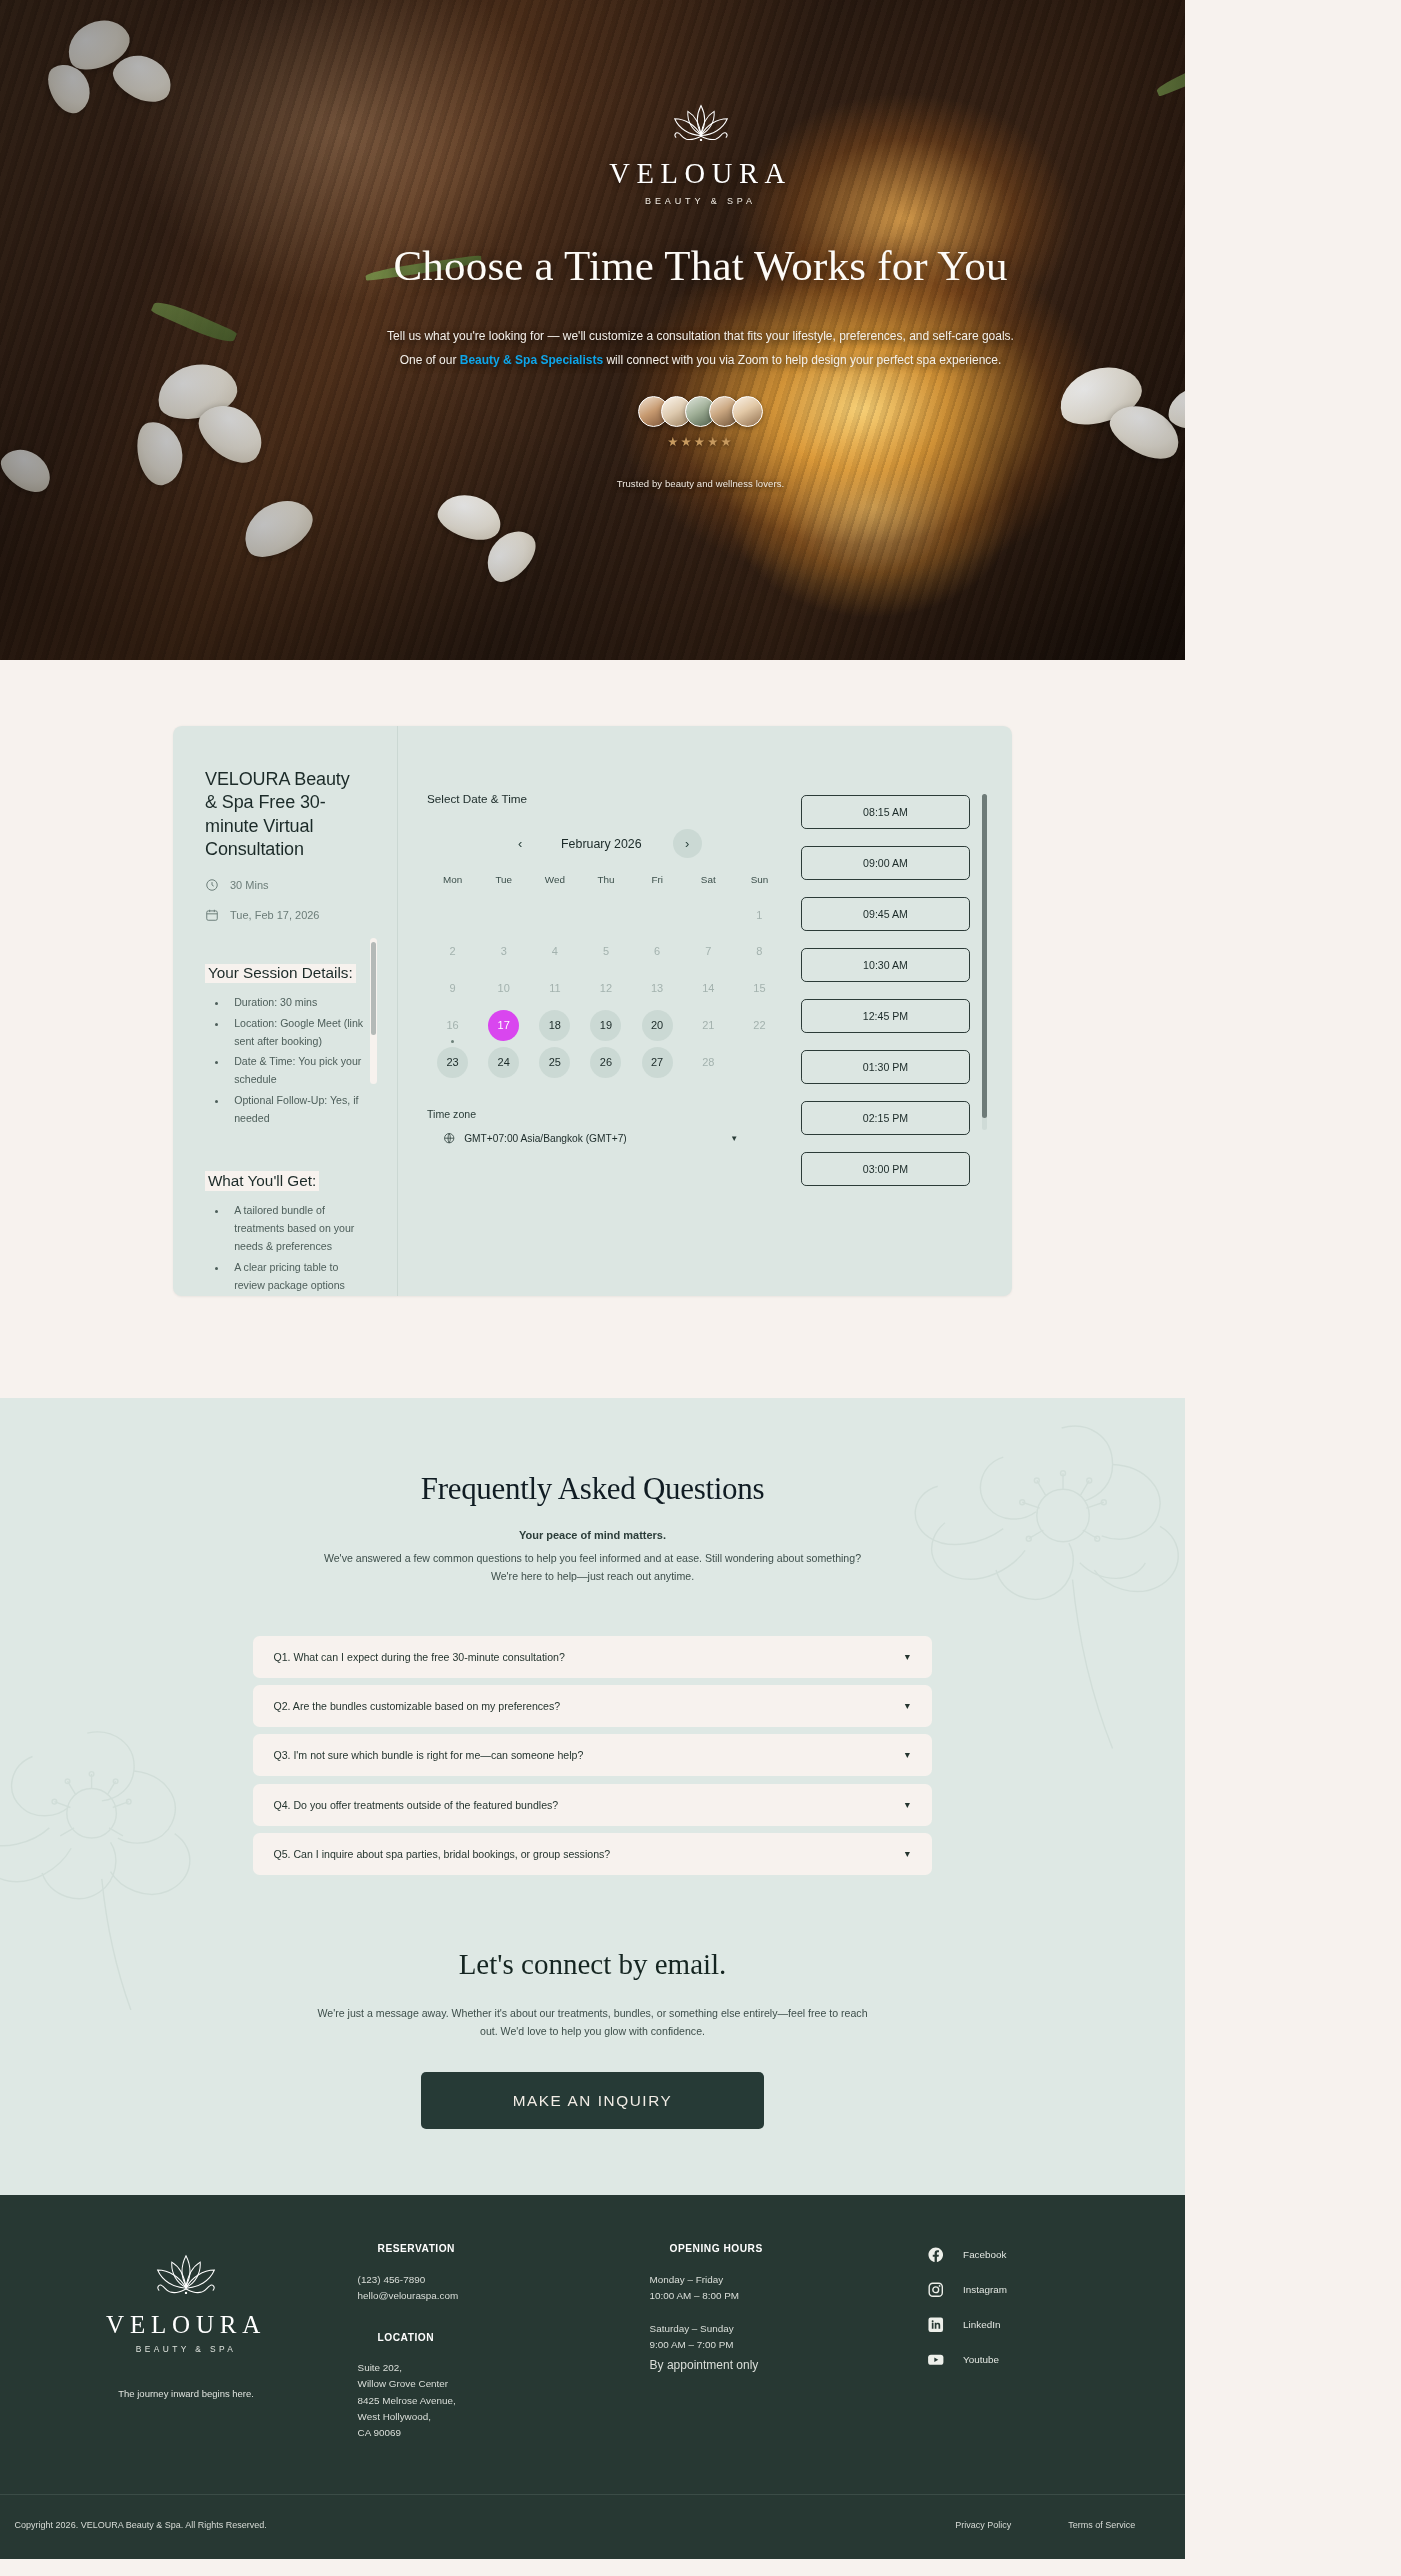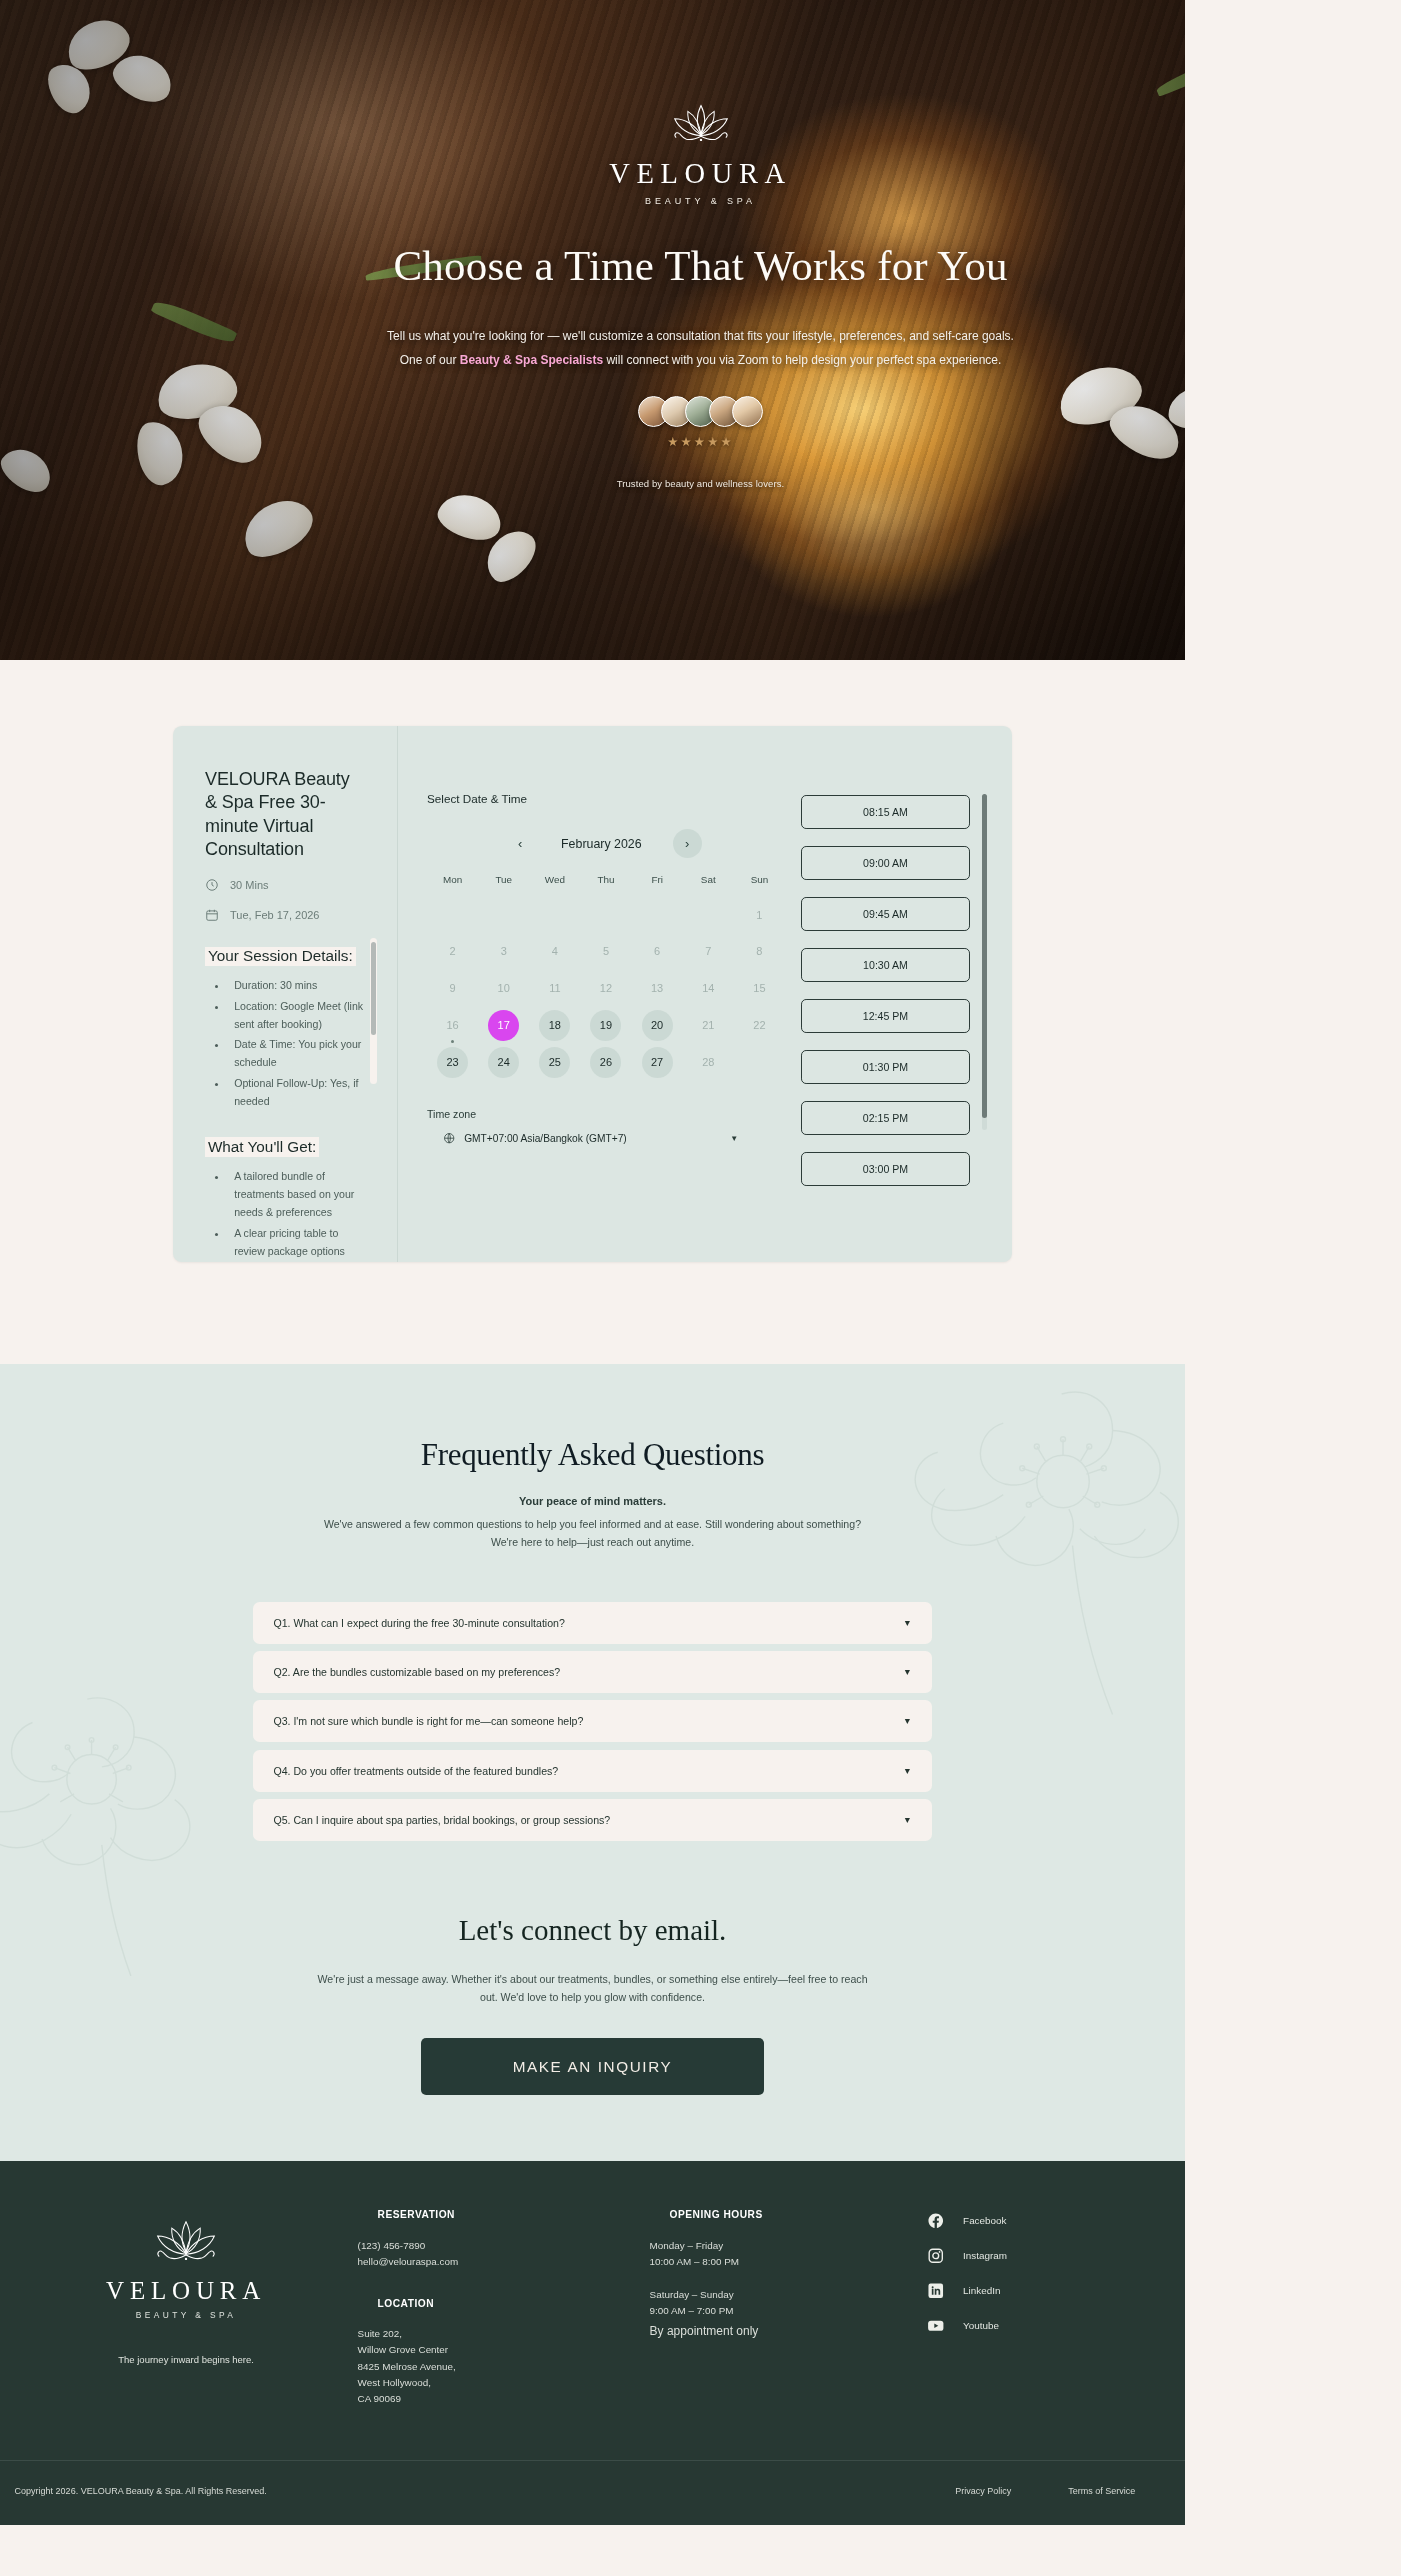--- a/index.html
+++ b/index.html
@@ -51,21 +51,21 @@
   .logo-sub { font-size: 9px; letter-spacing: 3.9px; color: #f2ece3; margin-top: 5.8px;
     text-shadow: 0 0.7px 4.4px rgba(0,0,0,.5); }
 
   .hero-title {
     font-family: "Liberation Serif", serif;
     font-size: 43px; font-weight: 400; color: #fdfbf7; margin-top: 35px;
     letter-spacing: 0.2px; text-shadow: 0 2.2px 13px rgba(0,0,0,.55);
   }
   .hero-sub { margin-top: 34px; font-size: 12px; line-height: 2.0; color: #f3efe9;
     text-shadow: 0 1.5px 7.3px rgba(0,0,0,.7); }
-  .hero-sub b { font-weight: 700; color: #f9a8d4; }
+  .hero-sub b { font-weight: 700; color: #0ea5e9; }
 
   .avatars { margin-top: 23.4px; display: flex; justify-content: center; align-items: center; }
   .avatar { width: 31px; height: 31px; border-radius: 50%; border: 1.8px solid #fff;
     margin-left: -7.3px; box-shadow: 0 1.5px 5.8px rgba(0,0,0,.35); overflow: hidden; }
   .avatar:first-child { margin-left: 0; }
   .a1 { background: linear-gradient(150deg,#f0e2d2 0%,#c79a70 48%,#7d5538 100%); }
   .a2 { background: linear-gradient(150deg,#fdf7ee 0%,#ddc9ae 50%,#9a7e5c 100%); }
   .a3 { background: linear-gradient(150deg,#dfe6dc 0%,#9fae96 48%,#4e5f4a 100%); }
   .a4 { background: linear-gradient(150deg,#f4e6d6 0%,#cba882 45%,#6e5236 100%); }
   .a5 { background: linear-gradient(150deg,#fbf3e8 0%,#e2c8a6 45%,#8e6c4a 100%); }
@@ -79,21 +79,21 @@
   .booking-card {
     width: 839px; margin: 0 auto; background: #DCE6E2; border-radius: 8.8px;
     display: flex; min-height: 511px; overflow: hidden;
     box-shadow: 0 0.7px 2.2px rgba(0,0,0,.06);
   }
   .bk-left { width: 281px; border-right: 0.7px solid #cbd8d3; padding: 42px 31px 0 32px; position: relative; }
   .bk-title { font-size: 18px; font-weight: 400; line-height: 1.3; color: #1b2a28; letter-spacing: -0.1px; }
   .meta-row { display: flex; align-items: center; gap: 11px; margin-top: 16px; color: #6c7d79; font-size: 11px; }
   .meta-row:first-of-type { margin-top: 19px; }
   .meta-ico { width: 14px; height: 14px; flex: 0 0 14px; }
-  .sec-head { display: inline-block; font-size: 15.3px; color: #1b2a28; margin-top: 25px;
+  .sec-head { display: inline-block; font-size: 15.3px; color: #1b2a28; margin-top: 42px;
     background: #F7F2EE; padding: 0.7px 2.9px; }
   .bk-list { margin: 10.2px 0 0 23.4px; }
   .bk-list li { font-size: 10.6px; line-height: 1.72; color: #4d5e5a; margin-bottom: 2.2px; padding-left: 5.8px; }
   .bk-scroll { position: absolute; right: 20.4px; top: 212px; width: 6.6px; height: 146px;
     background: #F7F2EE; border-radius: 3.6px; }
   .bk-scroll i { position: absolute; top: 4.4px; left: 0.7px; width: 5.1px; height: 93px;
     background: #b4b9b7; border-radius: 3.6px; display: block; }
 
   .bk-right { flex: 1; padding: 35px 29px 0 29px; display: flex; margin-top: 31px; }
   .cal-col { width: 358px; }

